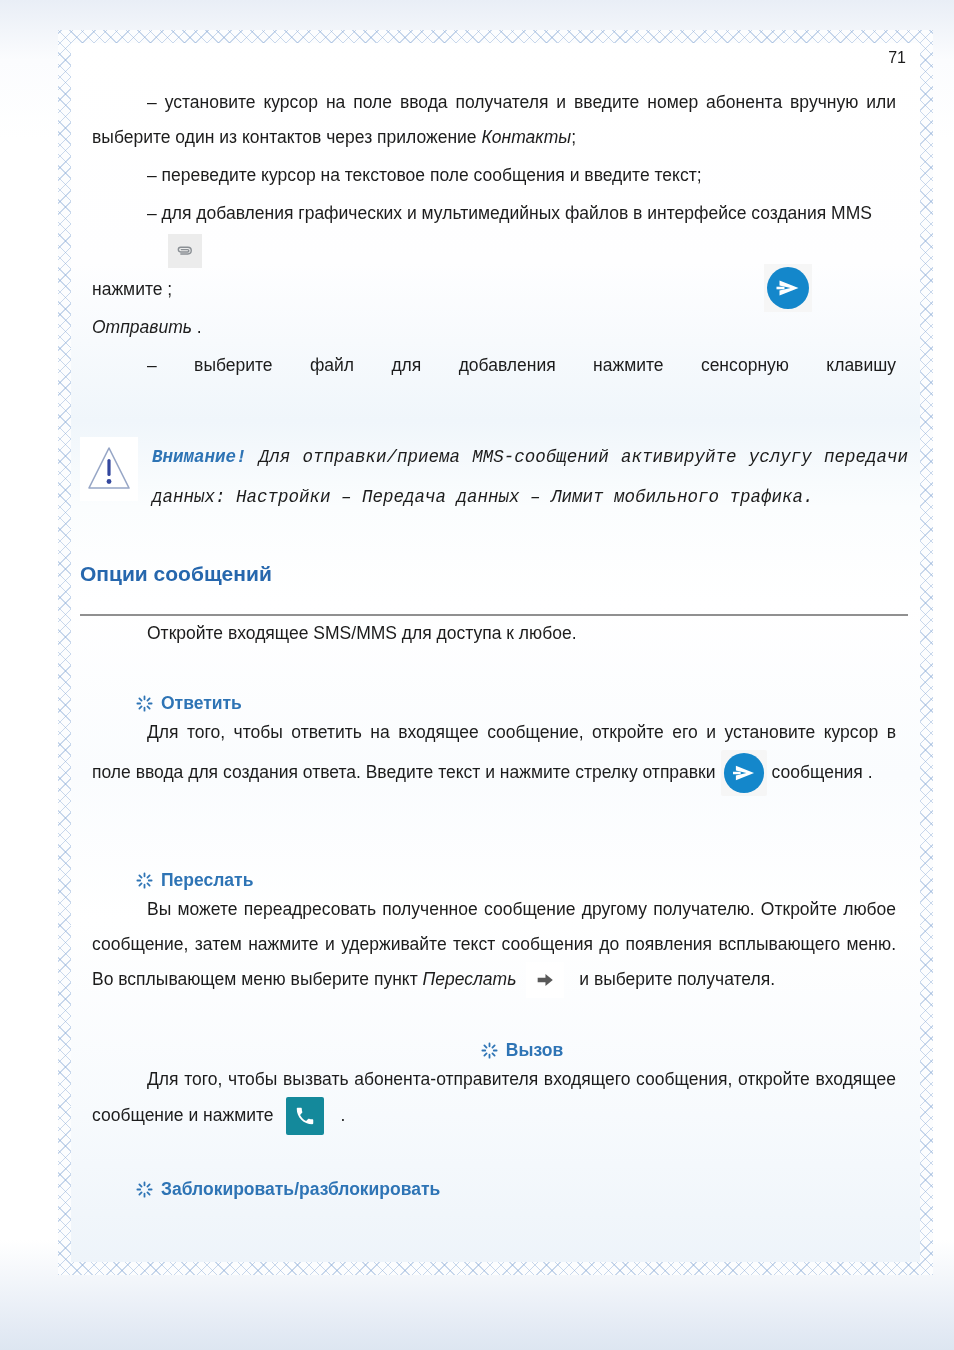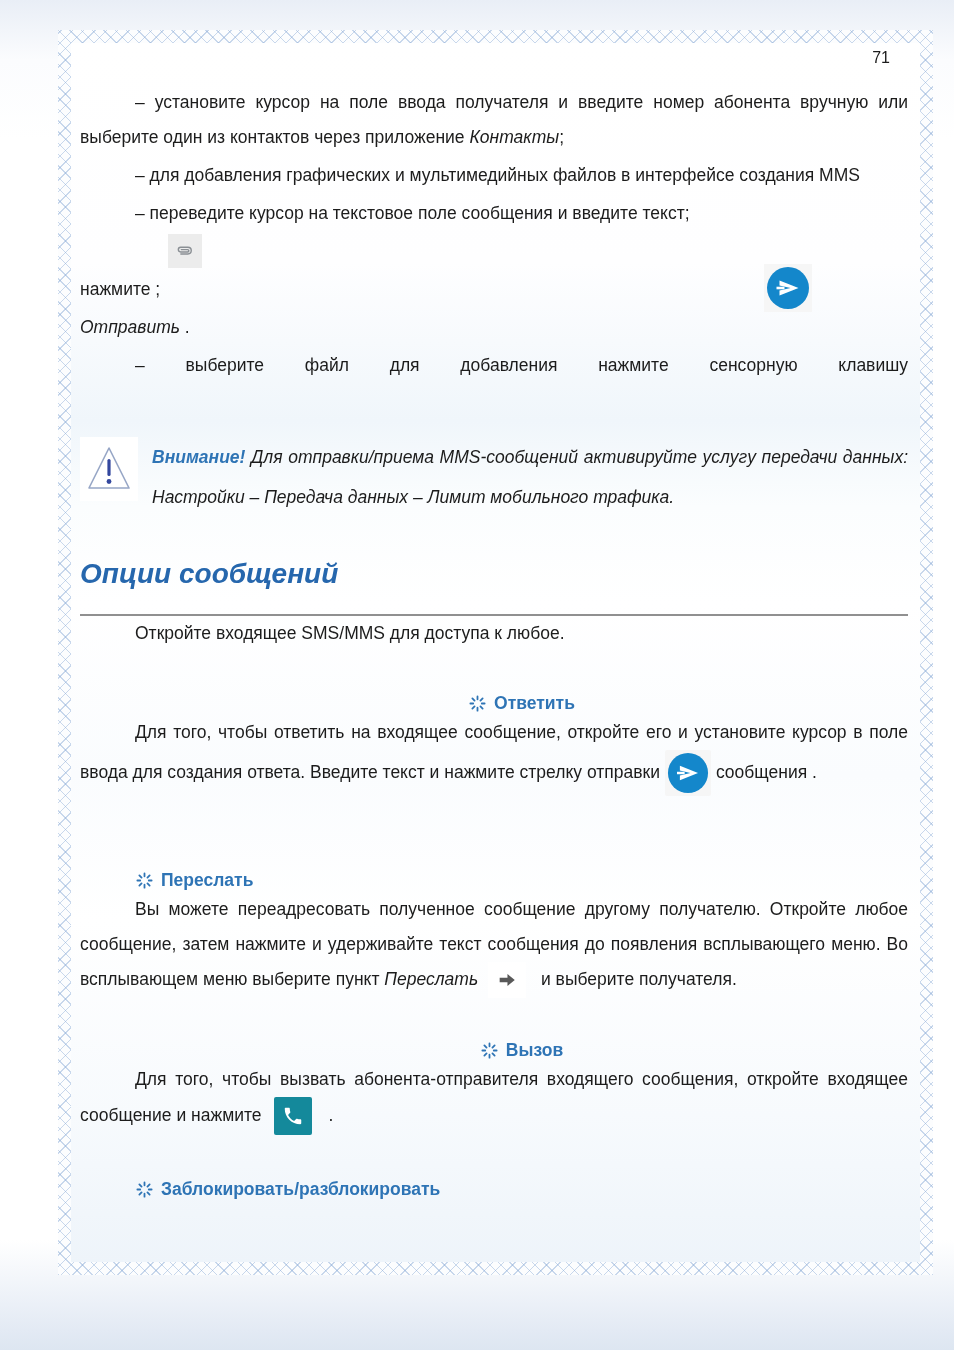--- a/index.html
+++ b/index.html
@@ -14,64 +14,64 @@
     background:
       repeating-linear-gradient(45deg, rgba(137,170,214,0.45) 0 1px, transparent 1px 8px),
       repeating-linear-gradient(-45deg, rgba(137,170,214,0.45) 0 1px, transparent 1px 8px),
       #fcfdfe;
   }
   .inner{
     position:relative;width:100%;height:100%;box-sizing:border-box;
     padding:0 12px 0 9px;
     background:linear-gradient(180deg,#ffffff 0%,#fefeff 18%,#f0f6fb 31%,#fbfdfe 38%,#ffffff 46%,#fafcfe 60%,#ffffff 72%,#f7fafd 88%,#eef4fa 100%);
   }
-  .page-number{position:absolute;top:6px;right:30px;font-size:16px;color:#1c1c1c;}
+  .page-number{position:absolute;top:6px;right:14px;font-size:16px;color:#1c1c1c;}
   .content{padding-top:42px;font-size:17.5px;line-height:35px;color:#1c1c1c;}
-  p.body{margin:0 0 3px;}
+  p.body{margin:0 12px 3px;}
   .jp{text-align:justify;}
   .indent{text-indent:55px;}
   .jlast{text-align:justify;text-align-last:justify;margin-right:170px;}
   i{font-style:italic;}
   .clip-line{margin:3px 0 0 88px;height:38px;}
   .clip-box{display:inline-flex;width:34px;height:34px;background:#ececec;align-items:center;justify-content:center;}
   .item4wrap{position:relative;}
   .send-box{display:inline-flex;align-items:center;justify-content:center;background:#f6f6f6;padding:2px;line-height:0;}
   .send-abs{position:absolute;right:96px;top:-46px;}
   .send-inline{vertical-align:middle;margin:0 5px;border-radius:2px;}
   .warning{display:flex;gap:14px;margin:54px 0 0;align-items:flex-start;}
   .warn-box{flex:0 0 auto;width:58px;height:64px;background:#ffffff;display:flex;align-items:center;justify-content:center;}
-  .warn-text{margin:0;font-style:italic;font-size:17.5px;line-height:40px;text-align:justify;}
+  .warn-text{margin:0;font-style:italic;font-size:17.5px;line-height:40px;text-align:justify;font-family:Liberation Mono, monospace;}
   .warn-label{color:#2E74B5;font-weight:bold;}
-  h1{margin:44px 0 16px;font-size:28px;line-height:26px;color:#2667AD;font-weight:bold;font-style:italic;}
+  h1{margin:44px 0 16px;font-size:21px;line-height:26px;color:#2667AD;font-weight:bold;}
   hr{margin:27px 0 0;border:none;border-top:2px solid #909090;}
   .sec-intro{margin-top:22px;}
   h2{margin:0;font-size:17.5px;line-height:24px;color:#2E74B5;font-weight:bold;margin-left:55px;display:flex;align-items:center;gap:7px;}
-  .h2-reply{margin-top:40px;justify-content:center;}
+  .h2-reply{margin-top:40px;}
   .h2-forward{margin-top:72px;}
   .h2-call{margin-top:40px;justify-content:center;}
   .h2-block{margin-top:42px;}
   .sparkle{display:inline-flex;line-height:0;}
   .fwd-box{display:inline-flex;width:38px;height:36px;background:#ffffff;align-items:center;justify-content:center;vertical-align:middle;margin:0 10px;}
   .phone-box{display:inline-flex;width:38px;height:38px;background:#14899B;border-radius:2px;align-items:center;justify-content:center;vertical-align:middle;margin:0 12px;}
   .mt8{margin-top:8px;}
   .mt10{margin-top:10px;}
 </style>
 </head>
 <body>
 
 <div class="frame">
   <div class="inner">
     <div class="page-number">71</div>
     <div class="content">
 
       <p class="body jp indent"><span>– установите курсор на поле ввода получателя и введите номер абонента вручную или выберите один из контактов через приложение </span><i>Контакты</i><span>;</span></p>
 
+      <p class="body indent">– переведите курсор на текстовое поле сообщения и введите текст;</p>
+
       <p class="body jp indent">– для добавления графических и мультимедийных файлов в интерфейсе создания MMS</p>
-
-      <p class="body indent">– переведите курсор на текстовое поле сообщения и введите текст;</p>
 
       <div class="clip-line">
         <span class="clip-box">
           <svg width="20" height="20" viewBox="0 0 24 24">
             <path d="M7 15.5h8.5a4 4 0 0 0 0-8H6.8a2.8 2.8 0 0 0 0 5.6h8.4a1.4 1.4 0 0 0 0-2.8H7.6" fill="none" stroke="#8a8f94" stroke-width="1.7" stroke-linecap="round"></path>
           </svg>
         </span>
       </div>
 
       <p class="body">нажмите ;</p>

